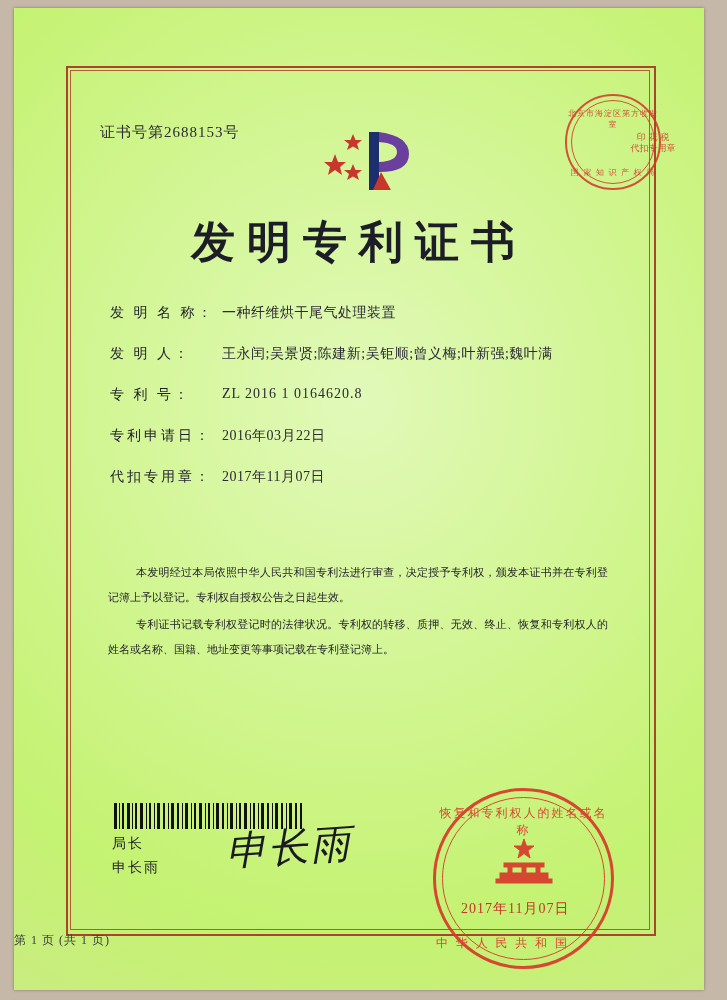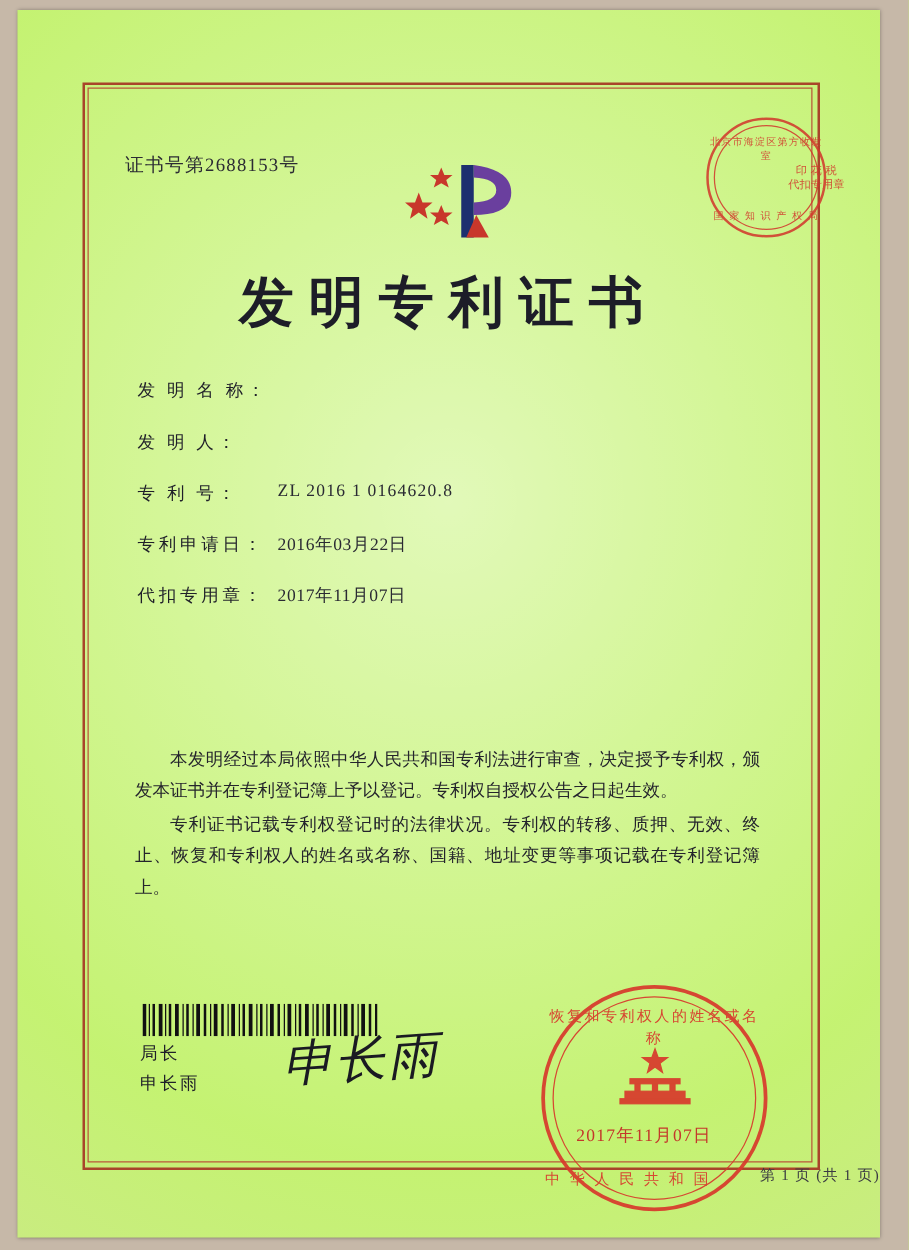--- a/index.html
+++ b/index.html
@@ -88,22 +88,22 @@
     letter-spacing:3px;
     color:#1f1f29;
   }
   .field .val{
     letter-spacing:0.5px;
     color:#2a2a33;
   }
   .field.mono .val{ font-family:"Liberation Serif", serif; letter-spacing:1px;}
   
   .paras{
-    position:absolute; left:94px; top:588px; width:500px;
-    font-size:14px; line-height:25px; color:#24242c;
+    position:absolute; left:94px; top:552px; width:500px;
+    font-size:11px; line-height:25px; color:#24242c;
     text-align:justify;
   }
   .paras p{ margin:0 0 2px 0; text-indent:28px;}
   
   .barcode{
     position:absolute; left:100px; top:795px; width:188px; height:26px;
   }
   
   .sig-label{
     position:absolute; left:98px; top:824px;
@@ -136,21 +136,21 @@
   .seal-big .arc-dn{
     position:absolute; left:0; bottom:14px; width:175px; 
     font-size:12px; letter-spacing:2px; font-family:"DejaVu Sans", sans-serif;
   }
   .seal-date{
     position:absolute; left:447px; top:892px;
     font-size:14px; color:#c4372b; letter-spacing:1px;
     font-family:"Liberation Serif", serif;
   }
   .page-num{
-    position:absolute; left:0; top:924px; width:690px; text-align:right;
+    position:absolute; left:0; top:924px; width:690px; text-align:left;
     font-size:12px; color:#3a3a42; letter-spacing:1px;
   }
 </style>
 </head>
 <body>
 
 <div class="page">
   <div class="paper-tint"></div>
 
   <div class="border-outer"></div>
@@ -176,23 +176,25 @@
     <div class="arc-bottom">国 家 知 识 产 权 局</div>
   </div>
 
   <div class="cert-no">证书号第2688153号</div>
 
   <div class="main-title">发明专利证书</div>
 
   <div class="fields">
     <div class="field">
       <span class="lab">发 明 名 称：</span>
+      <span class="val">一种纤维烘干尾气处理装置</span>
     </div>
     <div class="field">
       <span class="lab">发 明 人：</span>
+      <span class="val">王永闰;吴景贤;陈建新;吴钜顺;曾义梅;叶新强;魏叶满</span>
     </div>
     <div class="field mono">
       <span class="lab">专 利 号：</span>
       <span class="val">ZL 2016 1 0164620.8</span>
     </div>
     <div class="field">
       <span class="lab">专利申请日：</span>
       <span class="val">2016年03月22日</span>
     </div>
     <div class="field">

